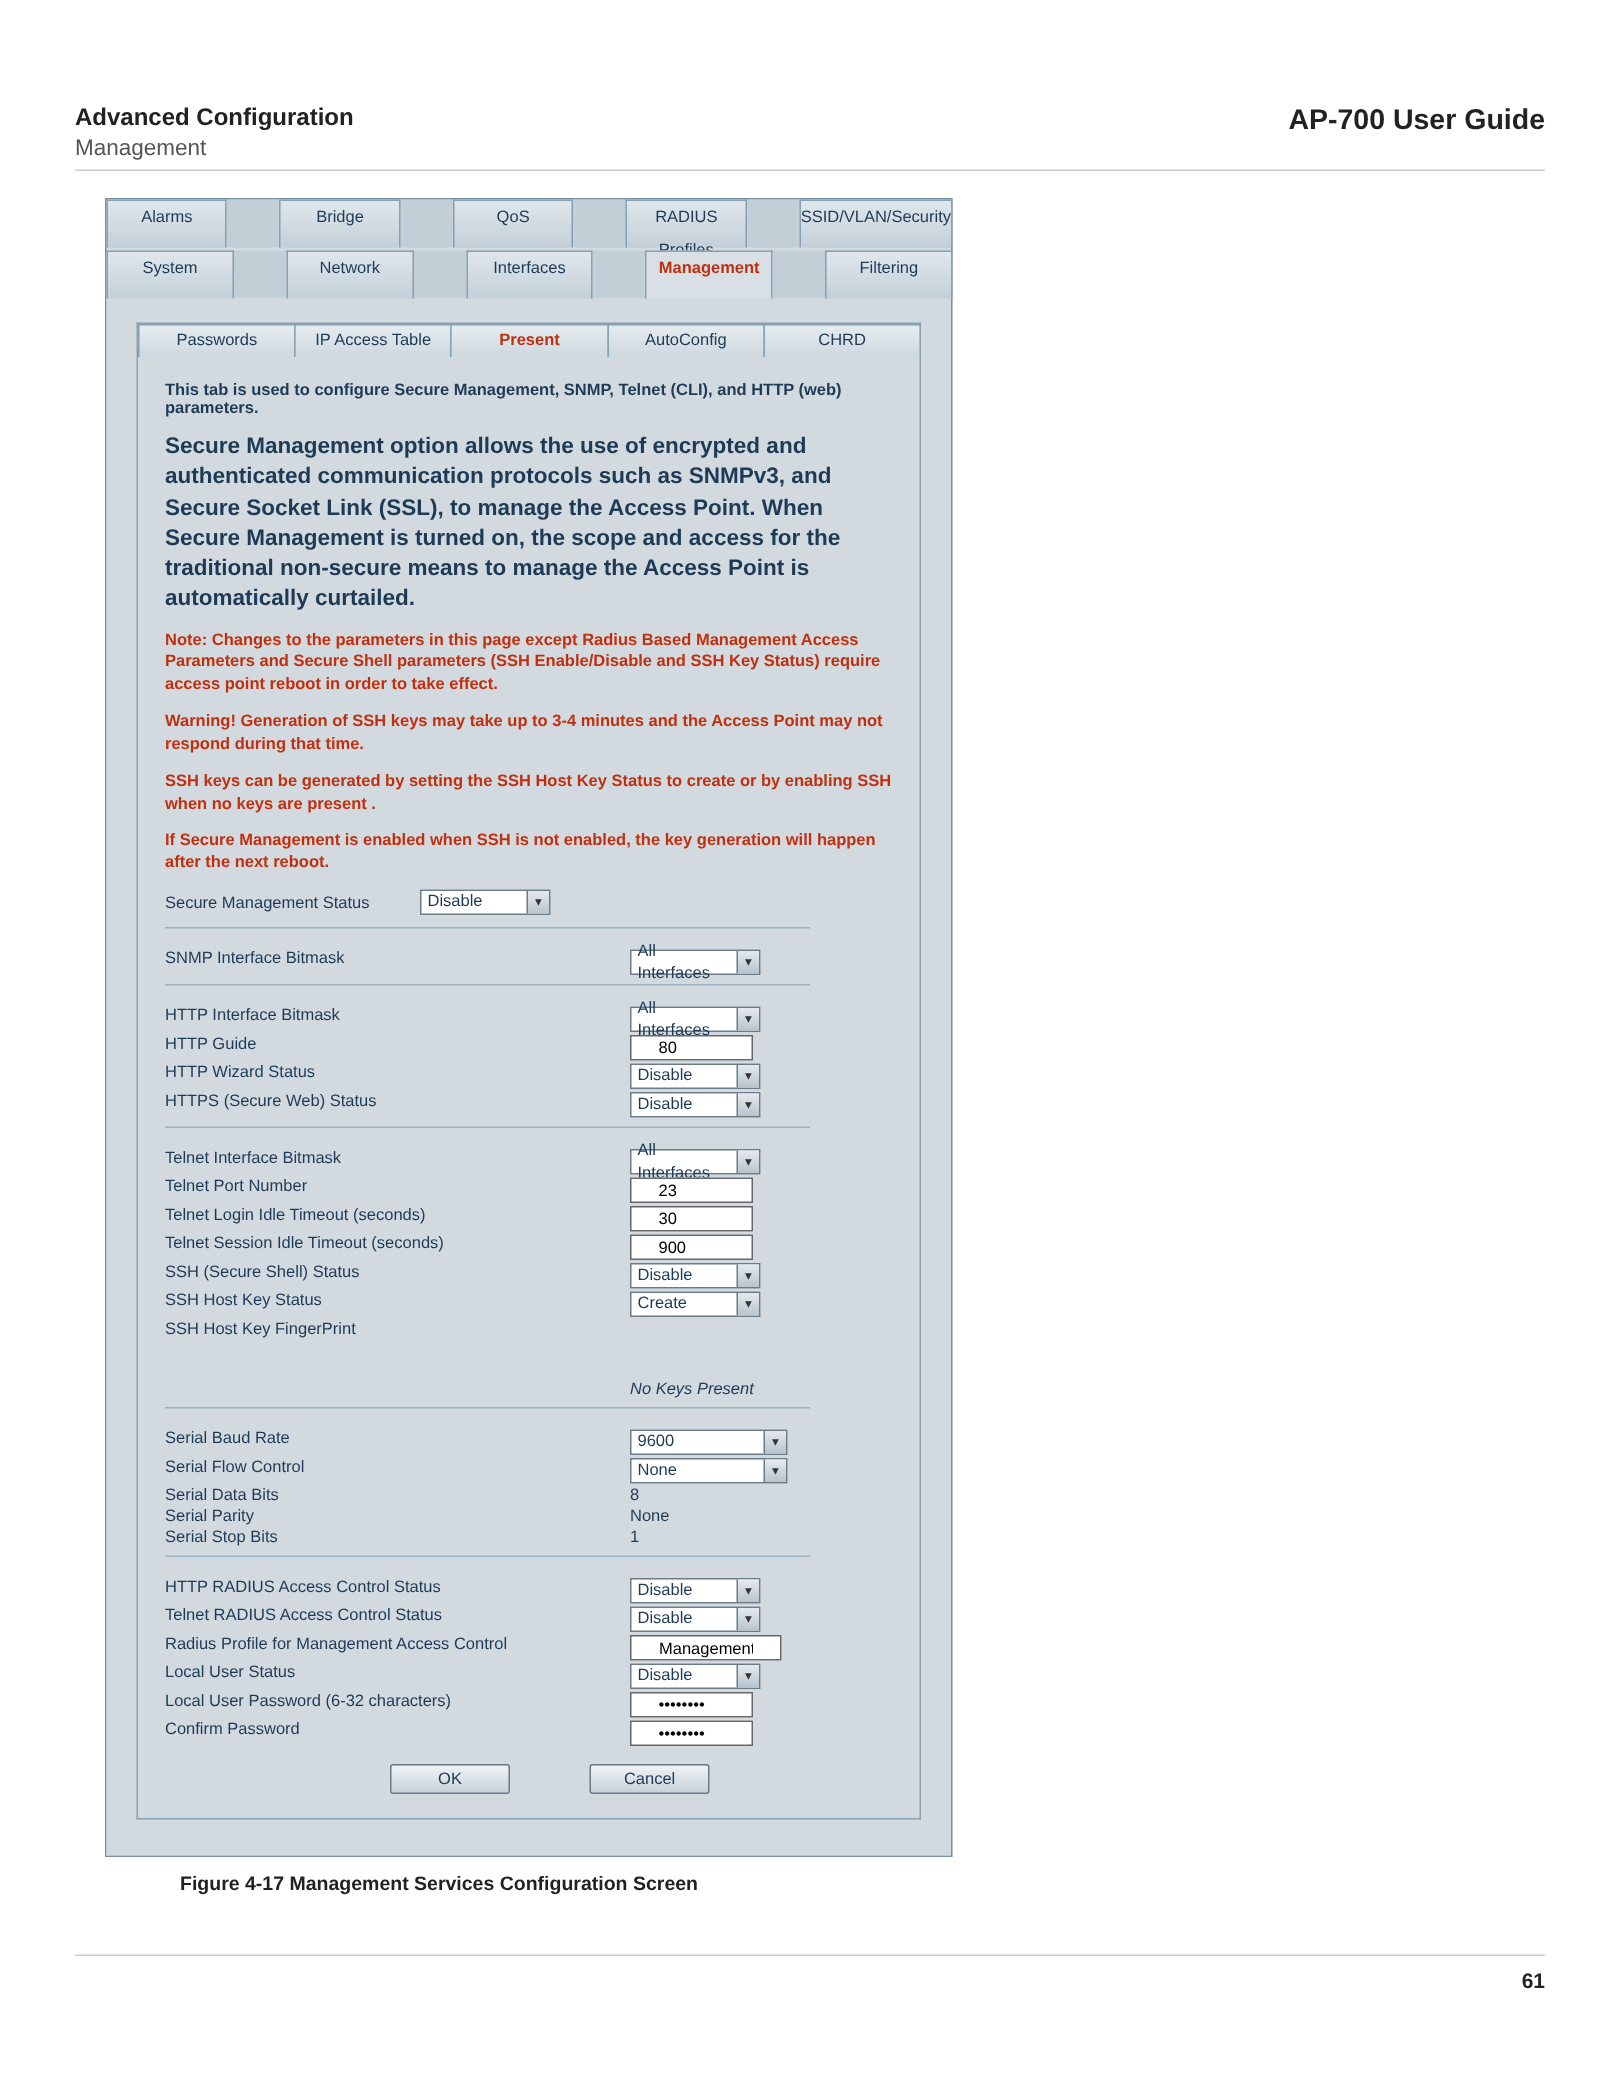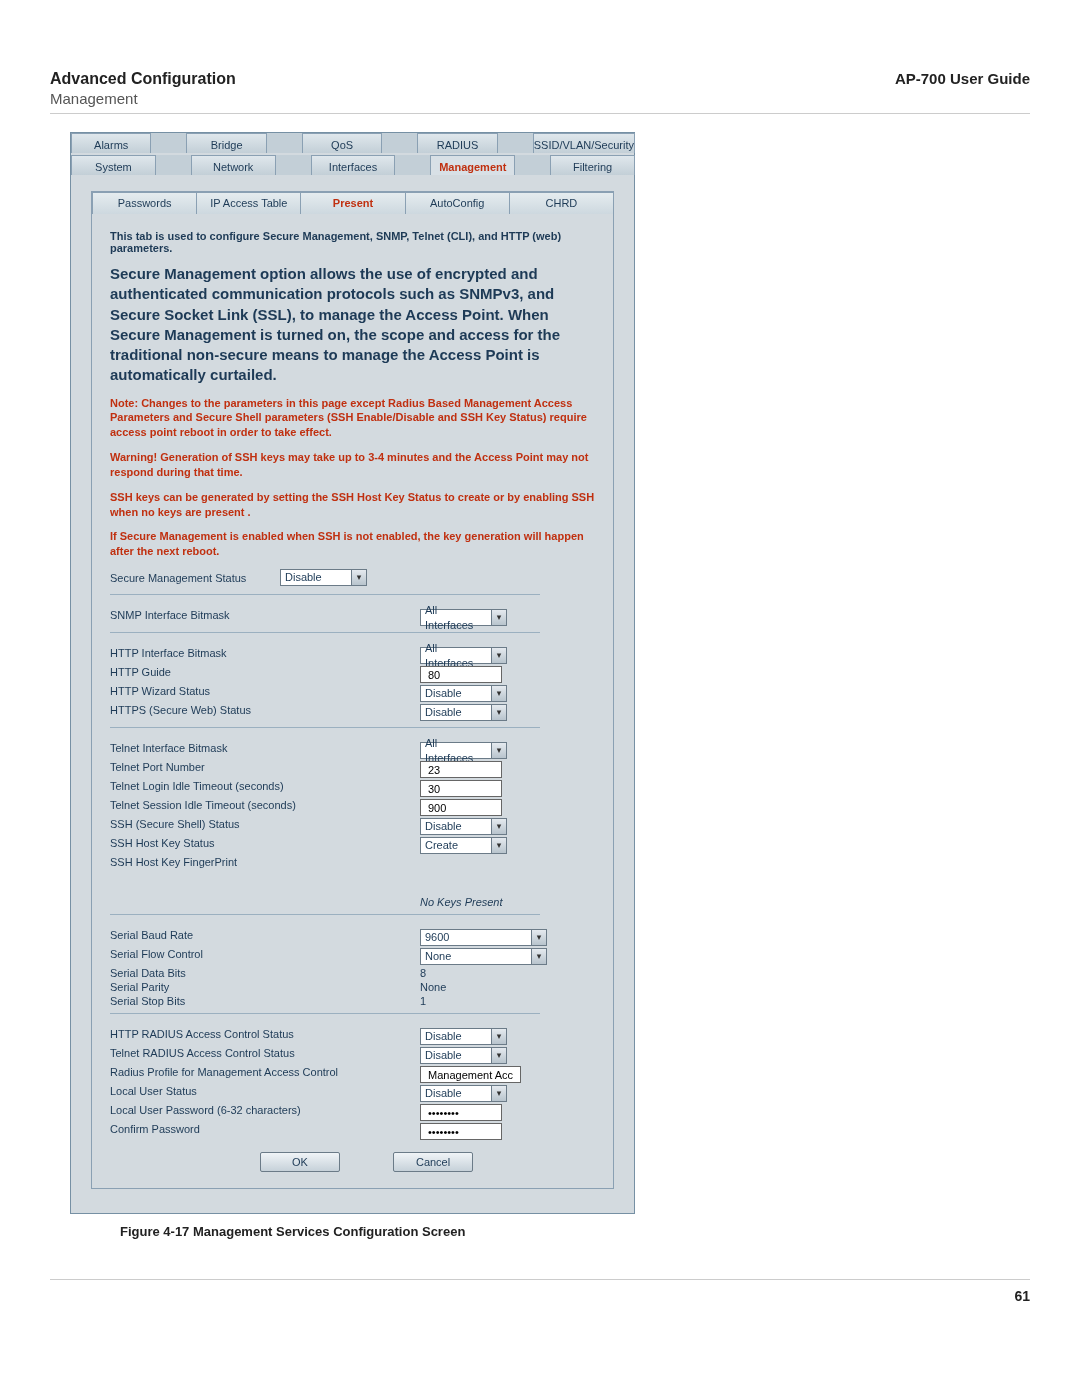--- a/index.html
+++ b/index.html
@@ -26,36 +26,36 @@
     font-size: 16px;
     font-weight: bold;
     color: #222;
   }
   .ph-left .subtitle {
     font-size: 15px;
     color: #555;
     margin-top: 2px;
   }
   .ph-right {
-    font-size: 15px;
+    font-size: 19px;
     font-weight: bold;
     color: #222;
     text-align: right;
   }
   .screenshot {
     width: 565px;
     margin: 0 0 10px 20px;
     background: #d3dadf;
     border: 1px solid #7690a4;
     padding: 0;
     position: relative;
   }
   .tab-row {
     display: flex;
-    height: 20px;
+    height: 32px;
     gap: 36px;
   }
   .tab-row.top { background: #c3cfd7; }
   .tab-row.sub { background: #c3cfd7; margin-top: 2px; }
   .tab {
     flex: 1;
     border: 1px solid #8aa0b3;
     border-bottom: none;
     text-align: center;
     line-height: 22px;
@@ -116,31 +116,31 @@
   }
   .form-row .lbl { width: 310px; }
   .form-row .val-static { color: #1d3a56; font-style: italic; }
   .form-row .val-none { color: #1d3a56; }
   .ctrl-input {
     width: 82px;
     height: 17px;
     font-size: 11px;
     border: 1px solid #666;
     background: #fff;
-    padding: 1px 7px;
+    padding: 1px 18px;
   }
   .ctrl-select {
     display: inline-flex; align-items: center;
     border: 1px solid #6b7b88;
     background: #fff;
     height: 17px;
     font-size: 11px;
   }
   .ctrl-select .sel-text { width: 70px; padding: 0 4px; line-height: 15px; }
-  .ctrl-select.wide .sel-text { width: 110px; }
+  .ctrl-select.wide .sel-text { width: 88px; }
   .ctrl-select .sel-arrow {
     width: 15px; height: 15px;
     background: linear-gradient(#e5eaef,#b8c4cd);
     border-left: 1px solid #6b7b88;
     text-align: center; font-size: 9px; line-height: 15px; color: #333;
   }
   .sm-status-row {
     display: flex; align-items: center; margin-bottom: 8px;
   }
   .sm-status-row .lbl { width: 170px; color:#1d3a56; font-size:11px;}

